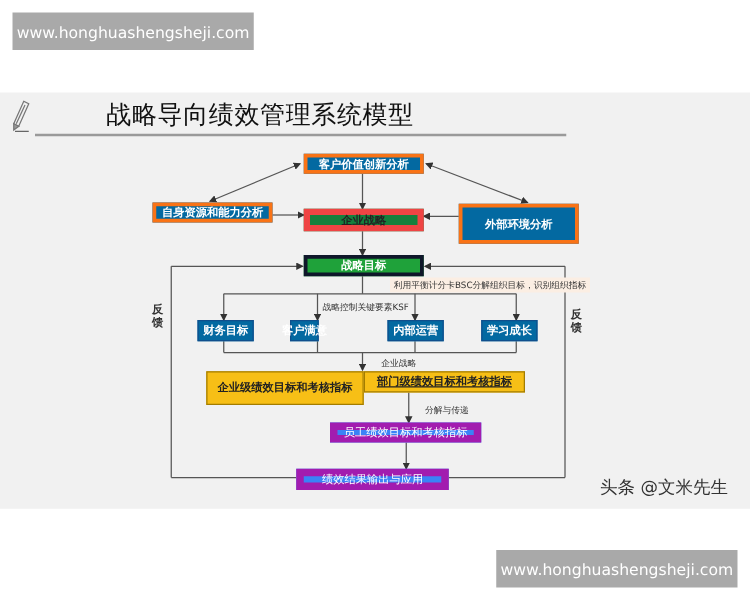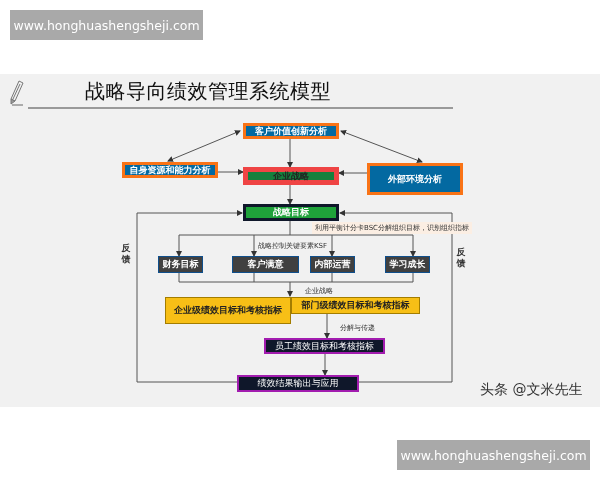--- a/index.html
+++ b/index.html
@@ -14,23 +14,23 @@
            font-family:"DejaVu Sans", sans-serif;margin-left:48px; }
   #title-rule { position:absolute; left:28px; top:107px; width:425px; height:2px; background:#9a9a9a; }
   #pencil { position:absolute; left:9px; top:80px; width:16px; height:26px; }
   svg#lines { position:absolute; left:0; top:0; width:600px; height:480px; }
   .box { position:absolute; display:flex; align-items:center; justify-content:center;
          font-size:9px; font-weight:bold; box-sizing:border-box; white-space:nowrap;
          font-family:"DejaVu Sans", sans-serif; }
   .red { background:#0369a1; color:#fff; border:3px solid #f97316; }
   .yellow { background:#15803d; color:#222; border:5px solid #ef4444; }
   .green { background:#1fa23a; color:#fff; border:3px solid #0f172a; }
-  .blue { background:#404040; color:#fff; border:1px solid #0f4f8c; }
+  .blue { background:#0369a1; color:#fff; border:1px solid #0f4f8c; }
   .gold { background:#f7bf16; color:#222; border:1px solid #a37d00; }
-  .teal { background:#0f172a; color:#fff; border:2px solid #a21caf; font-weight:normal; }
+  .teal { background:#3b82f6; color:#fff; border:6px solid #a21caf; font-weight:normal; }
   .note { position:absolute; font-size:7px; color:#333; white-space:nowrap; font-family:"DejaVu Sans", sans-serif; }
   .vlabel { position:absolute; font-size:9px; font-weight:bold; color:#333; width:10px; line-height:11px;
             text-align:center; font-family:"DejaVu Sans", sans-serif; }
   #bsc-note { background:#fbeee3; padding:1px 3px;margin-left:16px; }
   #credit { position:absolute; left:480px; top:381px; font-size:14px; color:#333; font-family:"DejaVu Sans", sans-serif; }
 </style>
 </head>
 <body>
 
 <div class="wm" id="wm-top">www.honghuashengsheji.com</div>
@@ -102,28 +102,28 @@
 <div class="box red" style="left:243px;top:123px;width:96px;height:16px;">客户价值创新分析</div>
 <div class="box red" style="left:122px;top:162px;width:96px;height:16px;">自身资源和能力分析</div>
 <div class="box yellow" style="left:243px;top:167px;width:96px;height:18px;">企业战略</div>
 <div class="box red" style="left:367px;top:163px;width:96px;height:32px;">外部环境分析</div>
 <div class="box green" style="left:243px;top:204px;width:96px;height:17px;">战略目标</div>
 
 <div class="note" id="bsc-note" style="left:296px;top:222px;">利用平衡计分卡BSC分解组织目标，识别组织指标</div>
 <div class="note" style="left:258px;top:241px;">战略控制关键要素KSF</div>
 
 <div class="box blue" style="left:158px;top:256px;width:45px;height:17px;">财务目标</div>
-<div class="box blue" style="left:232px;top:256px;width:67px;height:17px;">客户满意</div>
+<div class="box blue" style="left:232px;top:256px;width:23px;height:17px;">客户满意</div>
 <div class="box blue" style="left:310px;top:256px;width:45px;height:17px;">内部运营</div>
 <div class="box blue" style="left:385px;top:256px;width:45px;height:17px;">学习成长</div>
 
 <div class="note" style="left:305px;top:286px;">企业战略</div>
 
 <div class="box gold" style="left:165px;top:297px;width:126px;height:27px;">企业级绩效目标和考核指标</div>
-<div class="box gold" style="left:291px;top:297px;width:129px;height:17px;">部门级绩效目标和考核指标</div>
+<div class="box gold" style="left:291px;top:297px;width:129px;height:17px;text-decoration:underline;">部门级绩效目标和考核指标</div>
 
 <div class="note" style="left:340px;top:323px;text-align:right;">分解与传递</div>
 
 <div class="box teal" style="left:264px;top:338px;width:121px;height:16px;">员工绩效目标和考核指标</div>
 <div class="box teal" style="left:237px;top:375px;width:122px;height:17px;">绩效结果输出与应用</div>
 
 <div class="vlabel" style="left:121px;top:243px;">反馈</div>
 <div class="vlabel" style="left:456px;top:247px;">反馈</div>
 
 <div id="credit">头条 @文米先生</div>

